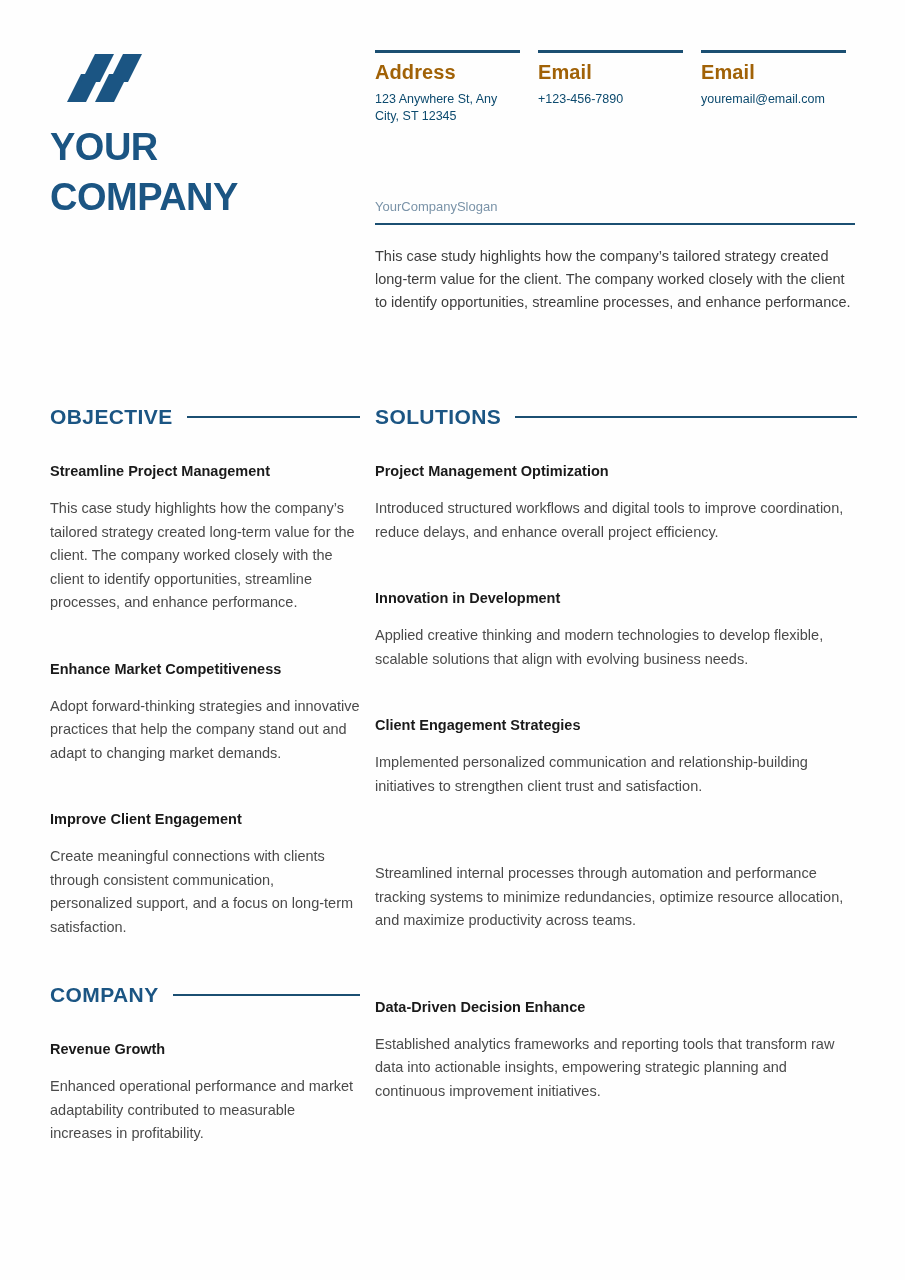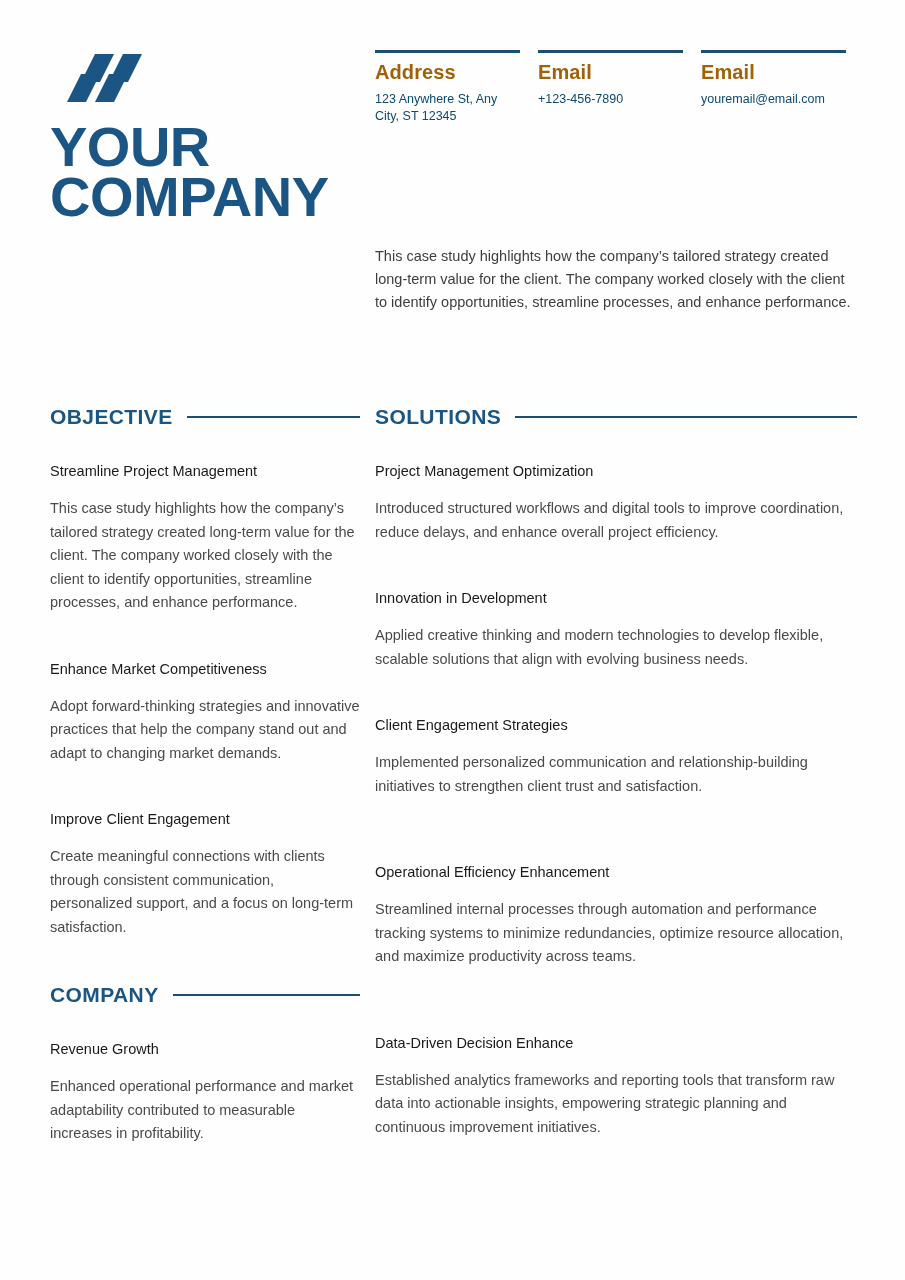--- a/index.html
+++ b/index.html
@@ -41,21 +41,21 @@
 
   .logo {
     width: 112px;
     height: 52px;
     display: block;
   }
 
   .company-name {
     margin-top: 18px;
     color: #1b5583;
-    font-size: 56px;
+    font-size: 38px;
     line-height: 50px;
     font-weight: bold;
     letter-spacing: -0.5px;
   }
   .company-name .line2 {
     display: block;
   }
 
   
   .contact-row {
@@ -154,21 +154,21 @@
   }
 
   .entry {
     margin-bottom: 30px;
   }
   .entry:last-child { margin-bottom: 0; }
 
   .entry-title {
     color: #1a1a1a;
     font-size: 14.5px;
-    font-weight: normal;
+    font-weight: bold;
     line-height: 20px;
     margin-bottom: 16px;
   }
   .entry-body {
     color: #4a4a4a;
     font-size: 14.5px;
     line-height: 23.5px;
   }
   .spacer-14 { height: 14px; }
   .spacer-34 { height: 34px; }
@@ -211,20 +211,24 @@
       </div>
 
       <div class="contact-col">
         <div class="contact-rule"></div>
         <div class="contact-label">Email</div>
         <div class="contact-value">youremail@email.com</div>
       </div>
 
     </div>
 
+    <div class="slogan-wrap">
+      <div class="slogan">YourCompanySlogan</div>
+      <div class="slogan-rule"></div>
+    </div>
 
     <div class="intro">This case study highlights how the company’s tailored strategy created long-term value for the client. The company worked closely with the client to identify opportunities, streamline processes, and enhance performance.</div>
 
   </div>
 
   <div class="col-left">
 
     <div class="section-head">
       <div class="section-title">OBJECTIVE</div>
       <div class="section-rule"></div>
@@ -283,21 +287,20 @@
     <div class="spacer-14"></div>
 
     <div class="entry">
       <div class="entry-title">Client Engagement Strategies</div>
       <div class="entry-body">Implemented personalized communication and relationship-building initiatives to strengthen client trust and satisfaction.</div>
     </div>
 
     <div class="spacer-34"></div>
 
     <div class="entry">
-      <div class="entry-title">Operational Efficiency Enhancement</div>
       <div class="entry-body">Streamlined internal processes through automation and performance tracking systems to minimize redundancies, optimize resource allocation, and maximize productivity across teams.</div>
     </div>
 
     <div class="spacer-34"></div>
 
     <div class="entry">
       <div class="entry-title">Data-Driven Decision Enhance</div>
       <div class="entry-body">Established analytics frameworks and reporting tools that transform raw data into actionable insights, empowering strategic planning and continuous improvement initiatives.</div>
     </div>
 

